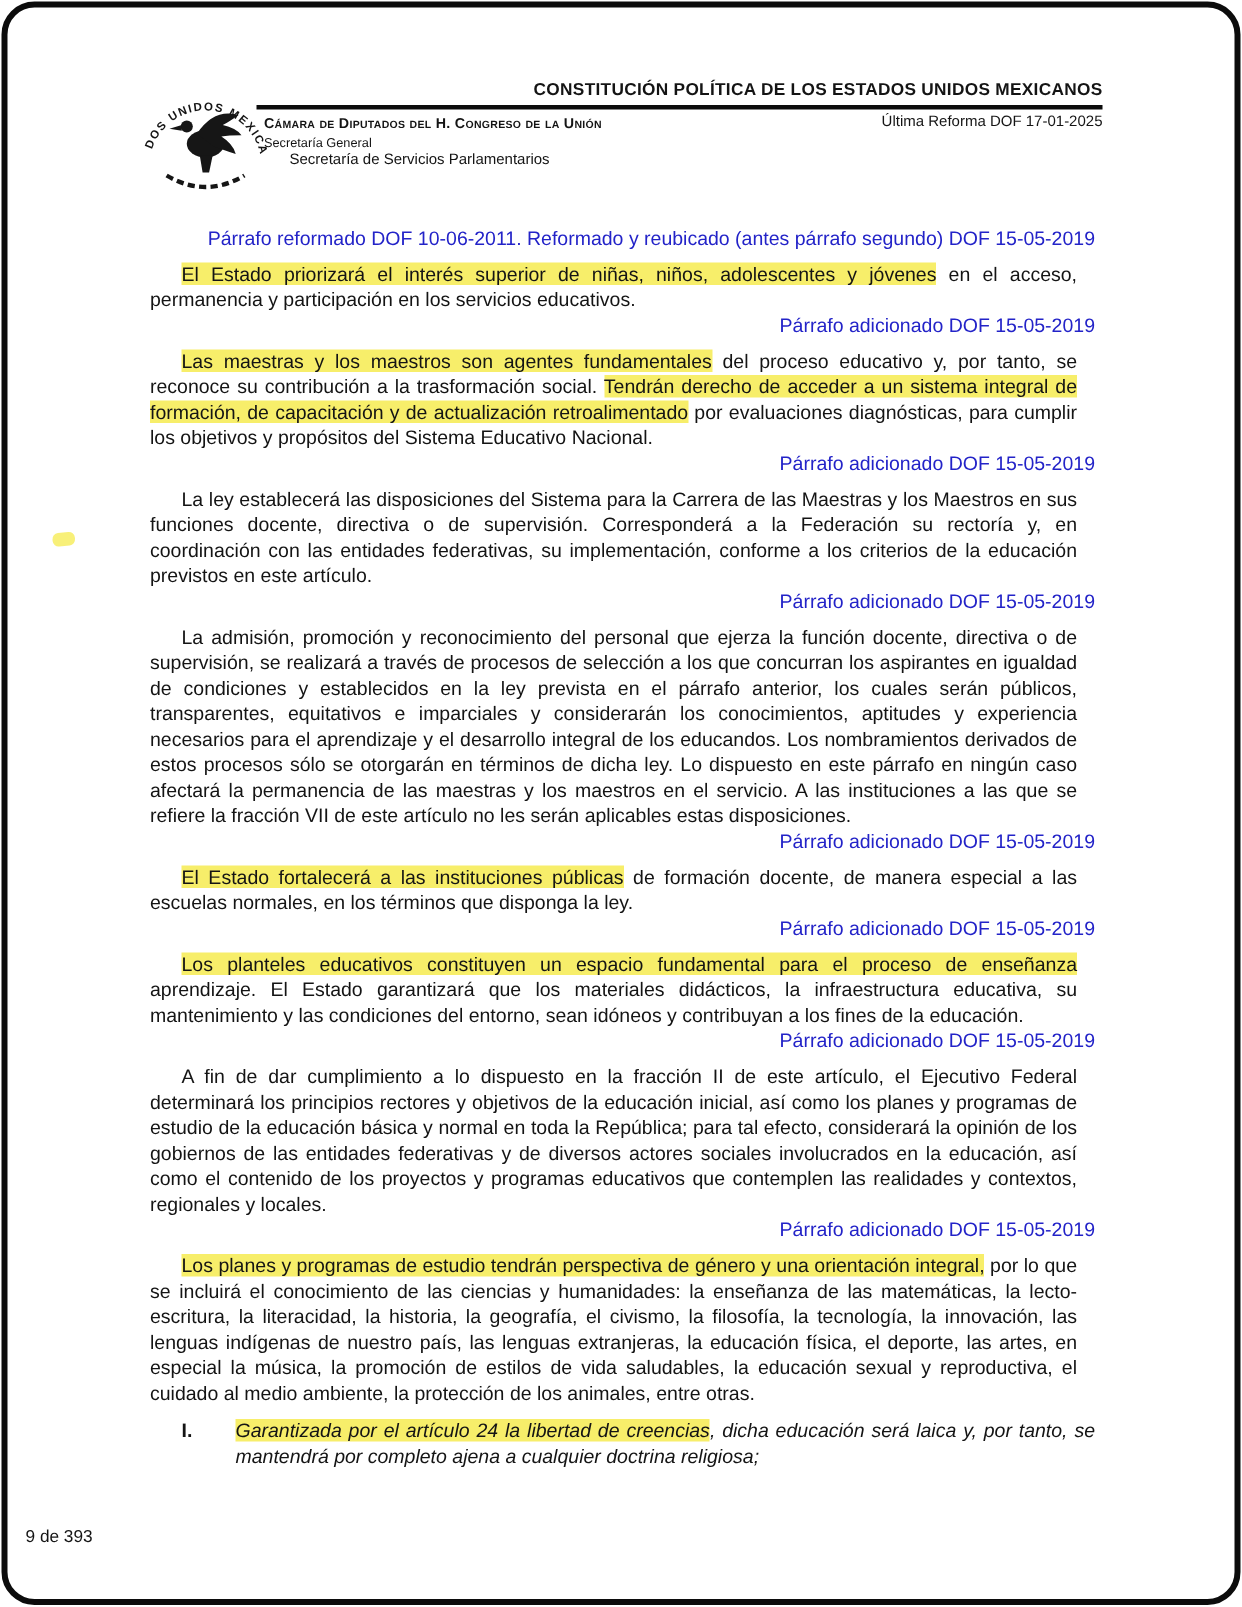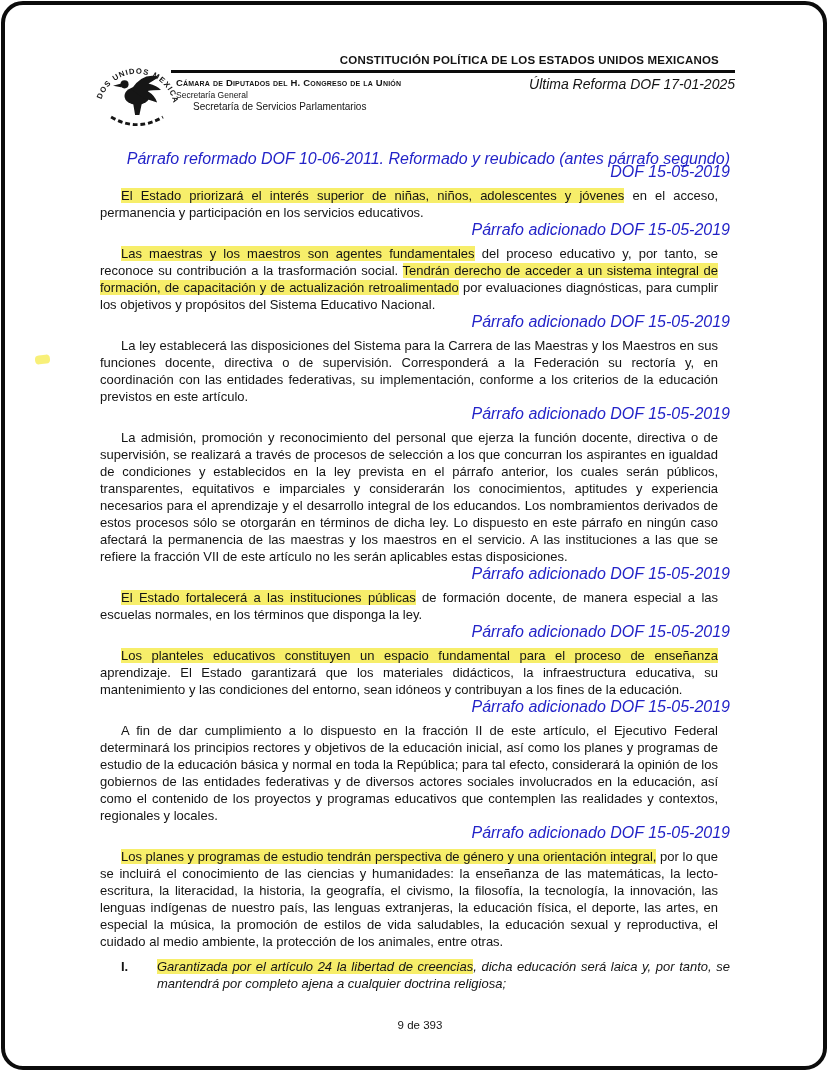--- a/index.html
+++ b/index.html
@@ -8,40 +8,40 @@
 
   .page {
     position:absolute; left:1px; top:1px; width:826px; height:1069px;
     border:4px solid #0c0c0c; border-radius:22px; background:#fff; overflow:hidden;
   }
 
   
   .header { position:absolute; left:0; top:0; right:0; height:140px; }
   .logo { position:absolute; left:84px; top:40px; width:96px; height:96px; }
   .doc-title {
-    position:absolute; right:104px; top:49px;
+    position:absolute; right:88px; top:49px;
     font-size:11.5px; font-weight:bold; letter-spacing:.2px; white-space:nowrap;
   }
   .header-rule { position:absolute; left:166px; right:88px; top:65px; height:3px; background:#0c0c0c; }
   .org-chamber {
     position:absolute; left:171px; top:72px;
     font-size:9.5px; font-weight:bold; font-variant:small-caps; letter-spacing:.2px;text-align:right;
   }
   .org-sec1 { position:absolute; left:171px; top:85px; font-size:8.5px; }
   .org-sec2 { position:absolute; left:188px; top:96px; font-size:10px; }
   .last-reform {
     position:absolute; right:88px; top:71px;
-    font-size:14px; font-style:italic; white-space:nowrap;
+    font-size:10px; white-space:nowrap;
   }
 
   
   .doc-body { position:absolute; left:95px; right:93px; top:146px; }
   .annotation {
     color:var(--annotation-blue, #2323c8);
-    font-size:16px; font-style:italic; line-height:13px;
+    font-size:13px; line-height:13px;
     text-align:right; margin:1px 0 9px 0;
   }
   .para {
     font-size:13px; line-height:17px; text-align:justify;
     text-indent:21px; margin:0 12px 2px 0;
   }
   .hl { background:var(--highlight-yellow, #f7ee6a); }
   .fraction { position:relative; padding-left:57px; margin-top:8px; }
   .fraction .para-text {
     font-size:13px; line-height:17px; text-align:justify; display:block;font-style:italic;
@@ -52,21 +52,21 @@
   }
 
   .margin-mark {
     position:absolute; left:30px; top:350px; width:15px; height:9px;
     background:var(--highlight-yellow, #f7ee6a); border-radius:4px; transform:rotate(-6deg);
     opacity:.9;
   }
 
   .footer {
     position:absolute; left:12px; right:0; top:1014px;
-    text-align:center; font-size:11.5px;
+    font-size:11.5px;
   }
 </style>
 </head>
 <body>
 
 <div class="page">
 
   <div class="header">
 
     <svg class="logo" viewBox="0 0 100 100" aria-hidden="true">

